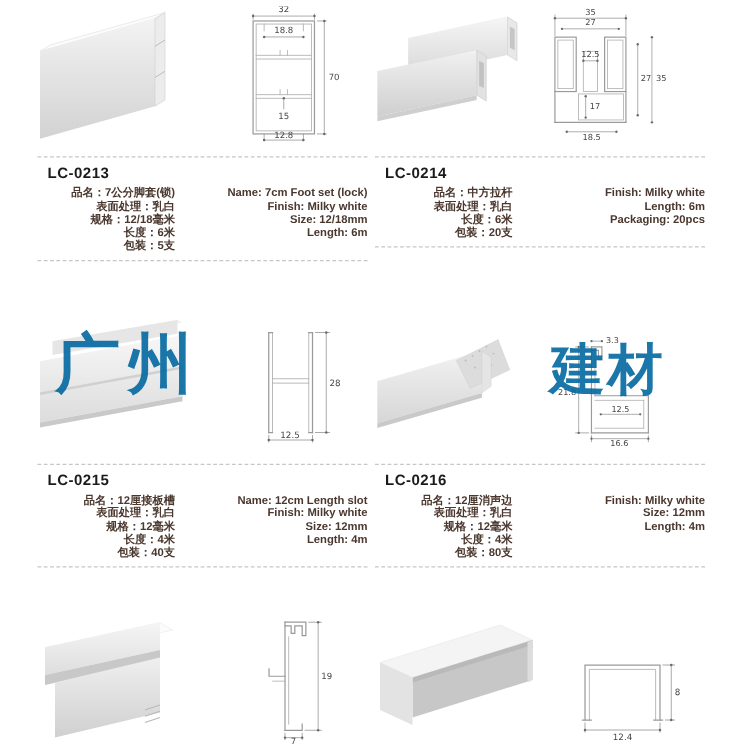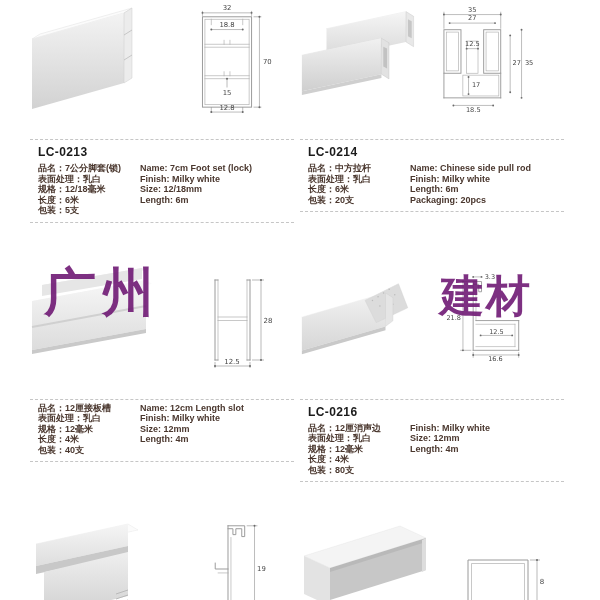--- a/index.html
+++ b/index.html
@@ -3,41 +3,41 @@
 <meta charset="utf-8">
 <style>
   html,body{margin:0;padding:0;background:#ffffff;}
   body{width:600px;height:600px;overflow:hidden;position:relative;
        font-family:"Liberation Sans","DejaVu Sans",sans-serif;}
   .page{position:absolute;inset:0;background:#fff;}
   .row{display:flex;padding-left:30px;}
   .row-1{padding-top:5px;margin-bottom:42px;}
   .row-2{margin-bottom:32px;}
   .cell{width:270px;}
-  .media{height:110px;display:flex;align-items:flex-start;position:relative;}
+  .media{height:110px;display:flex;align-items:flex-end;position:relative;}
   .photo{display:block;}
   .drawing{display:block;margin-left:auto;margin-right:22px;}
   .drawing.center{align-self:center;}
   .drawing.bottom{align-self:flex-end;margin-bottom:2px;}
   .drawing.wide{margin-right:8px;}
-  .info{margin-top:24px;margin-right:6px;border-top:1px dashed #c6c6c6;border-bottom:1px dashed #c6c6c6;
+  .info{margin-top:10px;margin-right:6px;border-top:1px dashed #c6c6c6;border-bottom:1px dashed #c6c6c6;
         padding:3px 0 6px 8px;}
   .code{font-weight:bold;font-size:12px;color:#1b1b1b;letter-spacing:.4px;margin:2px 0 4px;}
   .specs{display:flex;font-size:9px;font-weight:bold;color:#4a372e;line-height:10.5px;}
-  .col.cn{width:102px;}
-  .col.en{flex:1;}
+  .col.cn{width:102px;text-align:right;}
+  .col.en{flex:1;text-align:right;}
   .spec{white-space:nowrap;}
   
   svg .pl{stroke:#9a9a9a;stroke-width:1;fill:none;stroke-linecap:square;}
   svg .pl2{stroke:#b0b0b0;stroke-width:.7;fill:none;stroke-linecap:square;}
   svg .dl{stroke:#8c8c8c;stroke-width:.6;fill:none;}
   svg text.dim{fill:#474747;font-size:7px;font-family:"DejaVu Sans",sans-serif;text-anchor:middle;}
   svg circle.t{fill:#6a6a6a;}
   .watermark{position:absolute;top:262px;left:0;width:600px;height:70px;z-index:3;
-             pointer-events:none;font-weight:bold;color:#701a75;opacity:.9;}
+             pointer-events:none;font-weight:bold;color:#0369a1;opacity:.9;}
   .watermark span{position:absolute;font-size:52px;letter-spacing:6px;line-height:60px;}
   .wm-left{left:44px;top:0;}
   .wm-right{left:440px;top:4px;font-size:44px !important;letter-spacing:2px !important;}
 </style>
 </head>
 <body>
 
 <div class="page">
 
   <div class="row row-1">
@@ -185,21 +185,20 @@
       <div class="info">
         <div class="code">LC-0214</div>
         <div class="specs">
           <div class="col cn">
             <div class="spec">品名：中方拉杆</div>
             <div class="spec">表面处理：乳白</div>
             <div class="spec">长度：6米</div>
             <div class="spec">包装：20支</div>
           </div>
           <div class="col en">
-            <div class="spec">Name: Chinese side pull rod</div>
             <div class="spec">Finish: Milky white</div>
             <div class="spec">Length: 6m</div>
             <div class="spec">Packaging: 20pcs</div>
           </div>
         </div>
       </div>
     </div>
   </div>
 
   <div class="row row-2">
@@ -239,20 +238,21 @@
           <text class="dim" x="80" y="53">28</text>
           <line class="dl" x1="27" y1="92" x2="27" y2="98"></line>
             <line class="dl" x1="62" y1="92" x2="62" y2="98"></line>
           <line class="dl" x1="27" y1="96" x2="62" y2="96"></line>
           <circle class="t" cx="27" cy="96" r="1"></circle>
             <circle class="t" cx="62" cy="96" r="1"></circle>
           <text class="dim" x="44" y="94">12.5</text>
         </svg>
       </div>
       <div class="info">
+        <div class="code">LC-0215</div>
         <div class="specs">
           <div class="col cn">
             <div class="spec">品名：12厘接板槽</div>
             <div class="spec">表面处理：乳白</div>
             <div class="spec">规格：12毫米</div>
             <div class="spec">长度：4米</div>
             <div class="spec">包装：40支</div>
           </div>
           <div class="col en">
             <div class="spec">Name: 12cm Length slot</div>

